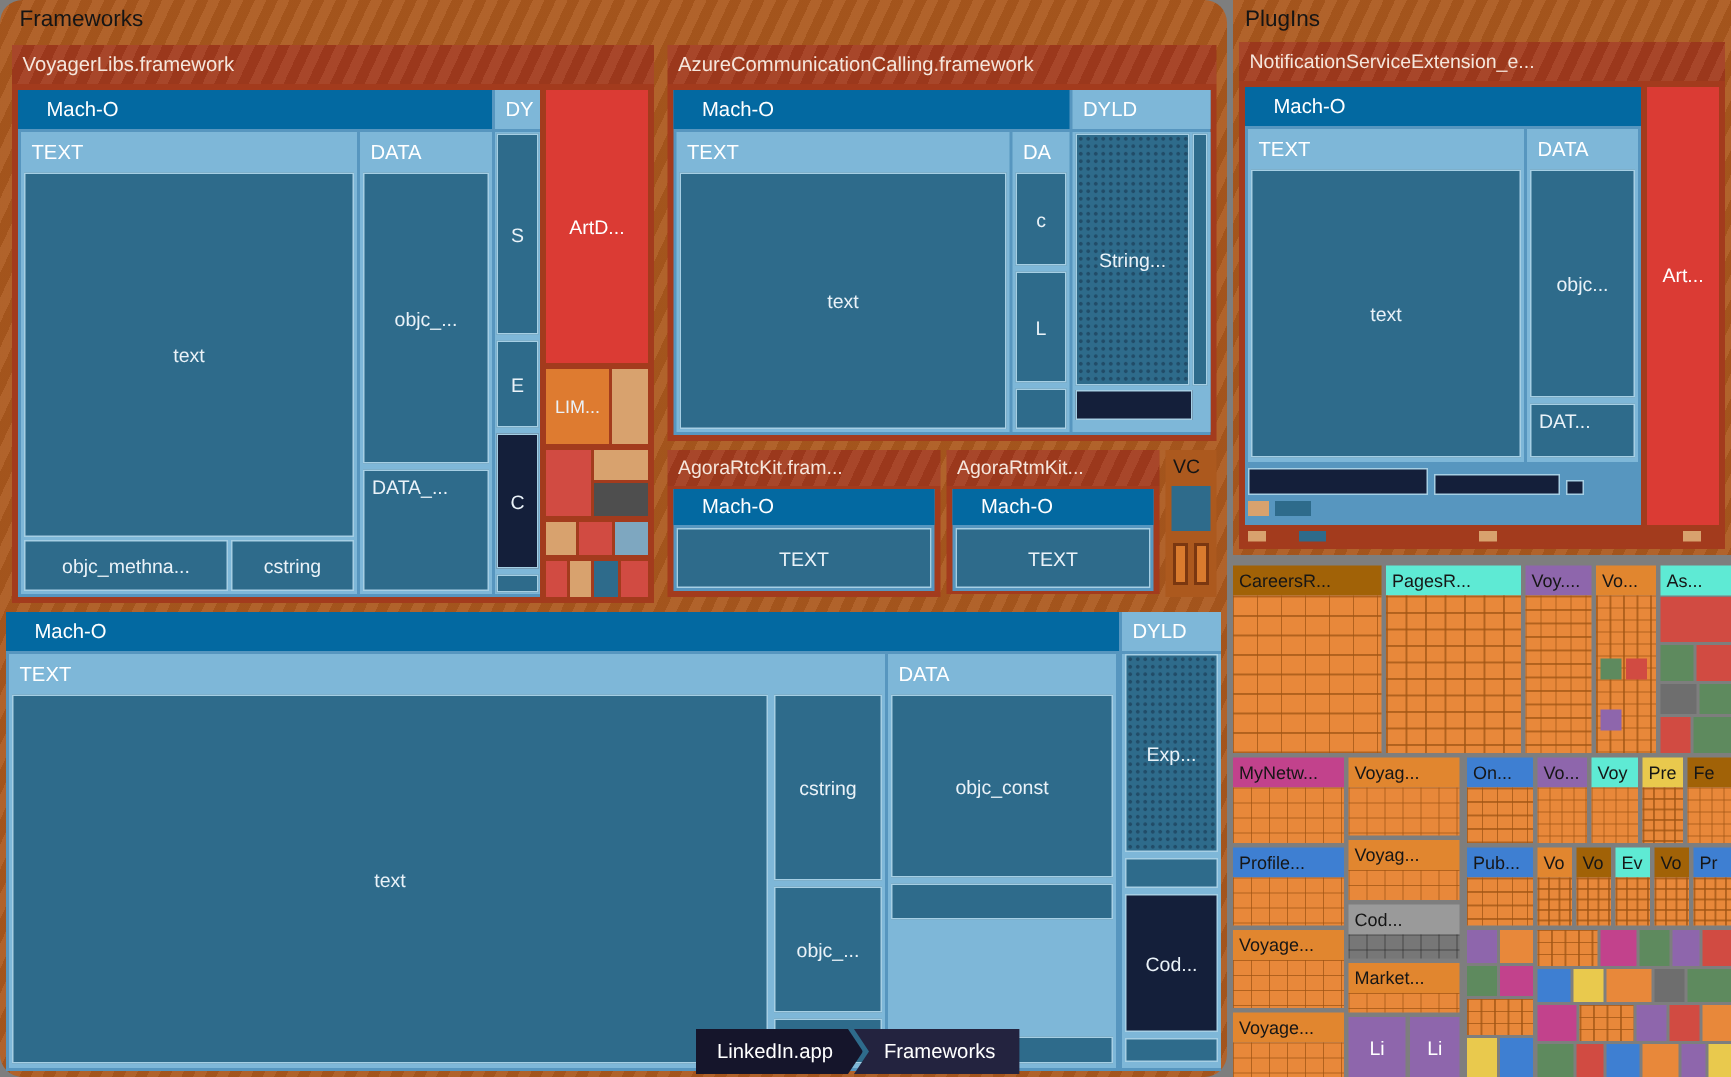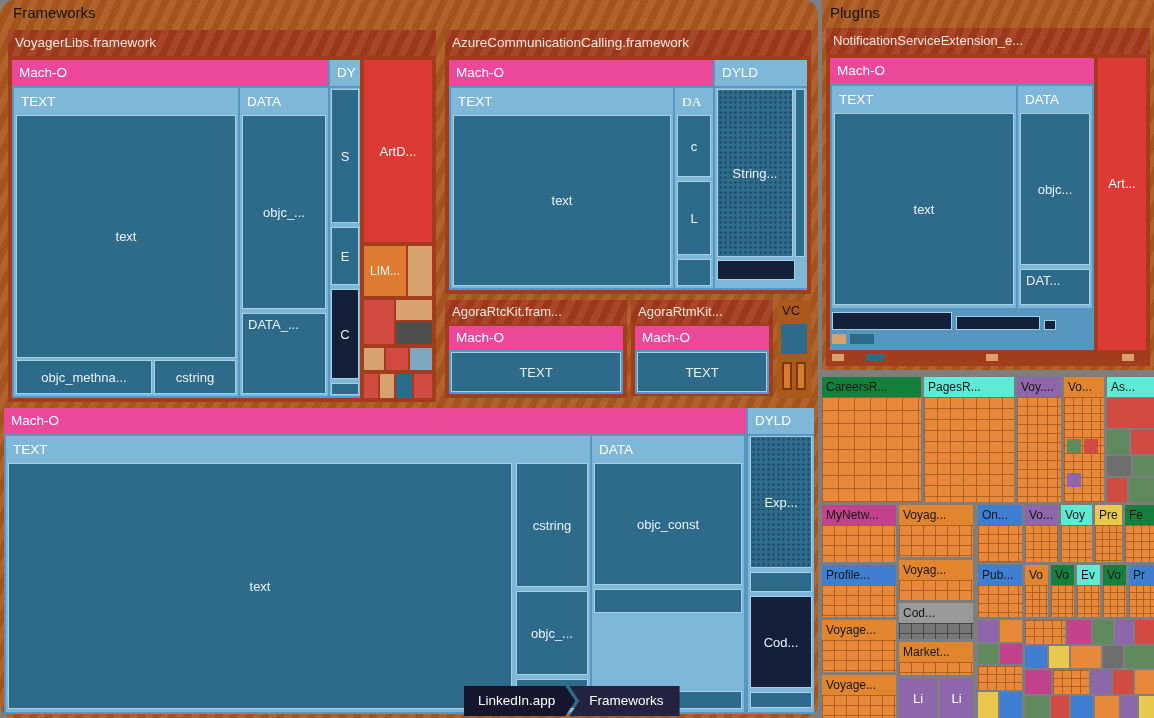--- a/index.html
+++ b/index.html
@@ -4,21 +4,21 @@
 <style>
   html,body{margin:0;padding:0;background:#7E7E7E;}
   #app{position:relative;width:1154px;height:718px;overflow:hidden;background:#7E7E7E;
        font-family:"Liberation Sans",sans-serif;-webkit-font-smoothing:antialiased;}
   .b{position:absolute;box-sizing:border-box;}
   .sec{background:#AC591E;}
   .hatch{background-image:repeating-linear-gradient(115deg,rgba(255,255,255,.06) 0 7px,rgba(0,0,0,.05) 7px 14px);}
   .sec-title{color:#151515;font-size:15px;line-height:26px;padding-left:13px;}
   .fw{background:#A33B1D;}
   .fw-hd{color:#F5E6DC;font-size:13.5px;line-height:26px;padding-left:7px;white-space:nowrap;overflow:hidden;}
-  .mh{background:#ec4899;color:#fff;font-size:13.5px;line-height:26px;padding-left:7px;white-space:nowrap;overflow:hidden;}
+  .mh{background:#0369a1;color:#fff;font-size:13.5px;line-height:26px;padding-left:19px;white-space:nowrap;overflow:hidden;}
   .mh-bg{background:#5796BF;}
   .sh{background:#7EB7D8;color:#fff;font-size:13.5px;line-height:26px;padding-left:7px;white-space:nowrap;overflow:hidden;}
   .sec-blue{background:#7EB7D8;}
   .sh-lbl{color:#fff;font-size:13.5px;line-height:27px;padding-left:7px;}
   .cell{background:#2E6B8B;border:1px solid #A6CFE4;color:#EAF2F8;font-size:13px;
         display:flex;align-items:center;justify-content:center;overflow:hidden;}
   .cell-tl{align-items:flex-start;justify-content:flex-start;padding:3px 0 0 5px;}
   .navy{background:#141F3A;}
   .red{background:#DB3B34;color:#fff;border:none;}
   .dots{background-image:radial-gradient(rgba(8,18,38,.35) 1px,transparent 1.4px);background-size:5px 5px;}
@@ -31,21 +31,21 @@
   .mos-hd{font-size:12px;line-height:20px;padding-left:4px;color:#161616;white-space:nowrap;overflow:hidden;}
   .mos-bd{position:absolute;left:0;right:0;top:20px;bottom:0;}
   .grid-or{background-color:#E8883A;
            background-image:linear-gradient(rgba(160,85,20,.75) 1px,transparent 1px),
                             linear-gradient(90deg,rgba(160,85,20,.75) 1px,transparent 1px);
            background-size:14px 12px;}
   .grid-gray{background-color:#777;
            background-image:linear-gradient(rgba(40,40,40,.6) 1px,transparent 1px),
                             linear-gradient(90deg,rgba(40,40,40,.6) 1px,transparent 1px);
            background-size:12px 10px;}
-  .hd-red{background:#15803d;}.hd-green{background:#5eead4;}.hd-purple{background:#8E66AC;}
+  .hd-red{background:#a16207;}.hd-green{background:#5eead4;}.hd-purple{background:#8E66AC;}
   .hd-magenta{background:#C2428C;}.hd-blue{background:#3E7FD2;}.hd-yellow{background:#E9C94D;}
   .hd-orange{background:#E1862F;}.hd-gray{background:#9A9A9A;}
   .t-or{background:#E8883A;}.t-red{background:#D14B42;}.t-green{background:#5E8A5E;}
   .t-purple{background:#8E66AC;}.t-magenta{background:#C2428C;}.t-blue{background:#3E7FD2;}
   .t-yellow{background:#E9C94D;}.t-gray{background:#6E6E6E;}.t-tan{background:#D8A26E;}
   .t-teal{background:#2E6B8B;}.t-slate{background:#7EA7C0;}
   .cell-purple{background:#8E66AC;color:#fff;font-size:13px;display:flex;align-items:center;justify-content:center;}
   .vc-bar{background:#D97B2E;border:2px solid #7A3710;}
 </style>
 </head>
@@ -106,21 +106,21 @@
       <div class="b mh-bg" style="left:4px;top:30px;width:358px;height:230px;">
         <div class="b mh hatch" style="left:0;top:0;width:264px;height:26px;">Mach-O</div>
         <div class="b sh hatch" style="left:266px;top:0;width:92px;height:26px;">DYLD</div>
 
         <div class="b sec-blue" style="left:2px;top:28px;width:222px;height:200px;">
           <div class="b sh-lbl" style="left:0;top:0;width:120px;height:26px;">TEXT</div>
           <div class="b cell hatch" style="left:2px;top:27px;width:218px;height:171px;">text</div>
         </div>
 
         <div class="b sec-blue" style="left:226px;top:28px;width:38px;height:200px;">
-          <div class="b sh-lbl" style="left:0;top:0;width:48px;height:26px;font-family:Liberation Serif, serif;">DA</div>
+          <div class="b sh-lbl" style="left:0;top:0;width:48px;height:26px;">DA</div>
           <div class="b cell" style="left:2px;top:27px;width:34px;height:62px;">c</div>
           <div class="b cell" style="left:2px;top:93px;width:34px;height:74px;">L</div>
           <div class="b cell" style="left:2px;top:171px;width:34px;height:27px;"></div>
         </div>
 
         <div class="b sec-blue" style="left:266px;top:28px;width:92px;height:200px;">
           <div class="b cell dots" style="left:2px;top:1px;width:76px;height:168px;">String...</div>
           <div class="b cell" style="left:80px;top:1px;width:10px;height:168px;"></div>
           <div class="b cell navy" style="left:2px;top:172px;width:78px;height:20px;"></div>
         </div>

